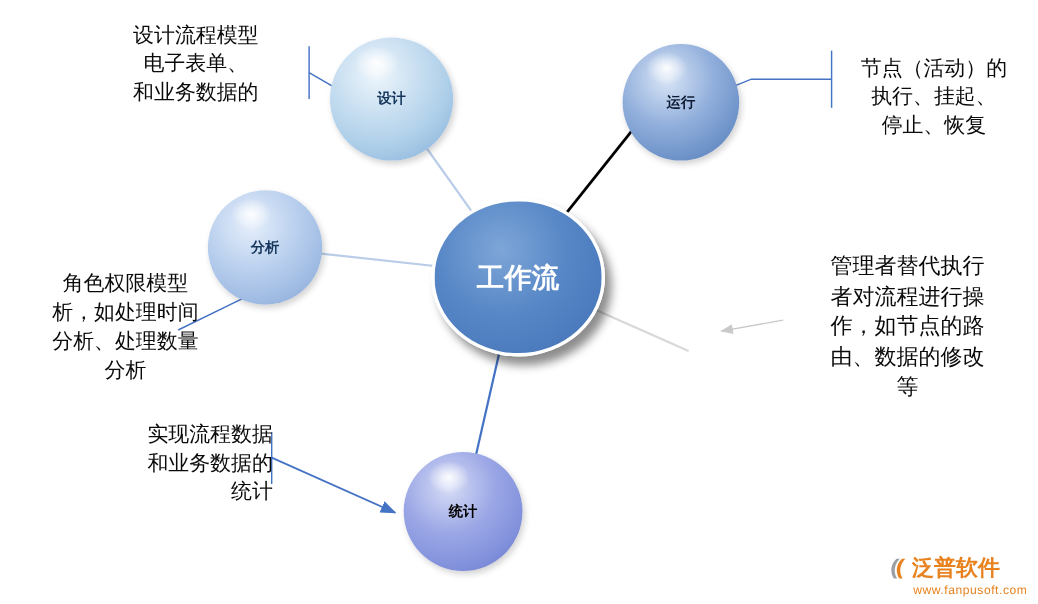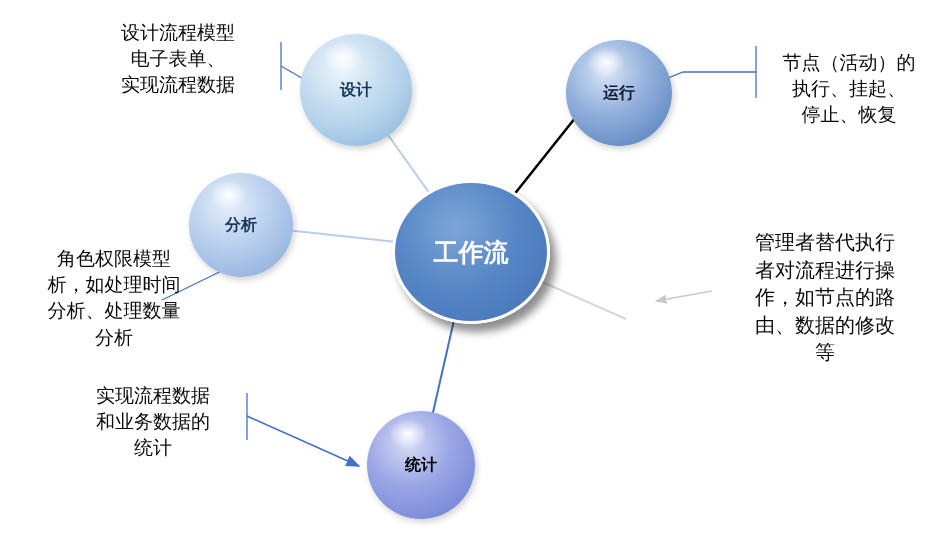--- a/index.html
+++ b/index.html
@@ -3,21 +3,21 @@
 <meta charset="utf-8">
 <style>
   html,body{margin:0;padding:0;background:#fff;}
   .stage{
     position:relative;width:944px;height:549px;background:#ffffff;overflow:hidden;
     font-family:"Liberation Sans","DejaVu Sans",sans-serif;
   }
   svg.lines{position:absolute;left:0;top:0;z-index:1;}
   .sphere{
     position:absolute;border-radius:50%;display:flex;align-items:center;justify-content:center;
-    font-weight:bold;font-size:16px;z-index:2;box-shadow:2px 3px 6px rgba(0,0,0,0.18);
+    font-weight:bold;font-size:13px;z-index:2;box-shadow:2px 3px 6px rgba(0,0,0,0.18);
   }
   .sphere::before{
     content:"";position:absolute;left:20%;top:7%;width:36%;height:28%;border-radius:50%;
     background:radial-gradient(closest-side,rgba(255,255,255,0.95),rgba(255,255,255,0));
   }
   .sphere span{position:relative;z-index:1;}
   .sphere-design{left:300px;top:34px;width:112px;height:112px;color:#17375e;
     background:radial-gradient(circle at 38% 30%,#eef6fc 0%,#c9dff1 35%,#aecfe9 62%,#8fb6dc 88%,#7fa8d0 100%);}
   .sphere-run{left:566px;top:40px;width:106px;height:106px;color:#0d1a33;
     background:radial-gradient(circle at 38% 30%,#d9e5f6 0%,#93b0dc 42%,#6f94ca 72%,#5379b3 100%);}
@@ -35,21 +35,21 @@
     color:#ffffff;font-weight:bold;font-size:25px;
   }
   .note{
     position:absolute;z-index:4;color:#0a0a0a;text-align:center;
     font-size:19px;line-height:1.38;white-space:pre-line;
   }
   .note-design{left:78px;top:20px;width:200px;}
   .note-run{left:758px;top:50px;width:182px;}
   .note-analysis{left:18px;top:246px;width:192px;}
   .note-monitor{left:710px;top:205px;width:230px;font-size:20px;margin-top:24px;}
-  .note-stats{left:58px;top:383px;width:190px;}
+  .note-stats{left:58px;top:383px;width:190px;text-align:right;}
   .brand{position:absolute;right:10px;bottom:6px;z-index:4;text-align:left;}
   .brand-row{display:flex;align-items:center;gap:3px;color:#e8821e;font-weight:bold;font-size:20px;}
   .brand-url{color:#e8821e;font-size:11px;margin-top:1px;padding-left:24px;letter-spacing:0.5px;}
 </style>
 </head>
 <body>
 
 <div class="stage">
 
   <svg class="lines" width="944" height="549" viewBox="0 0 944 549">
@@ -94,31 +94,41 @@
   <div class="sphere sphere-stats">
     <span>统计</span>
   </div>
 
   <div class="center-node">
     <span>工作流</span>
   </div>
 
   <div class="note note-design">设计流程模型
 电子表单、
-实现流程数据</div>
+和业务数据的</div>
   <div class="note note-run">节点（活动）的
 执行、挂起、
 停止、恢复</div>
   <div class="note note-analysis">角色权限模型
 析，如处理时间
 分析、处理数量
 分析</div>
   <div class="note note-monitor">管理者替代执行
 者对流程进行操
 作，如节点的路
 由、数据的修改
 等</div>
   <div class="note note-stats">实现流程数据
 和业务数据的
 统计</div>
 
+  <div class="brand">
+    <div class="brand-row">
+      <svg width="20" height="20" viewBox="0 0 20 20">
+        <path d="M9 1 C3.5 6 3 13 6.5 19 L9.5 19 C6 13 7 6 12 1 Z" fill="#9aa0a6"></path>
+        <path d="M14 1 C8.5 6 8 13 11.5 19 L14.5 19 C11 13 12 6 17 1 Z" fill="#e8821e"></path>
+      </svg>
+      <span>泛普软件</span>
+    </div>
+    <div class="brand-url">www.fanpusoft.com</div>
+  </div>
 
 </div>
 
 </body></html>

